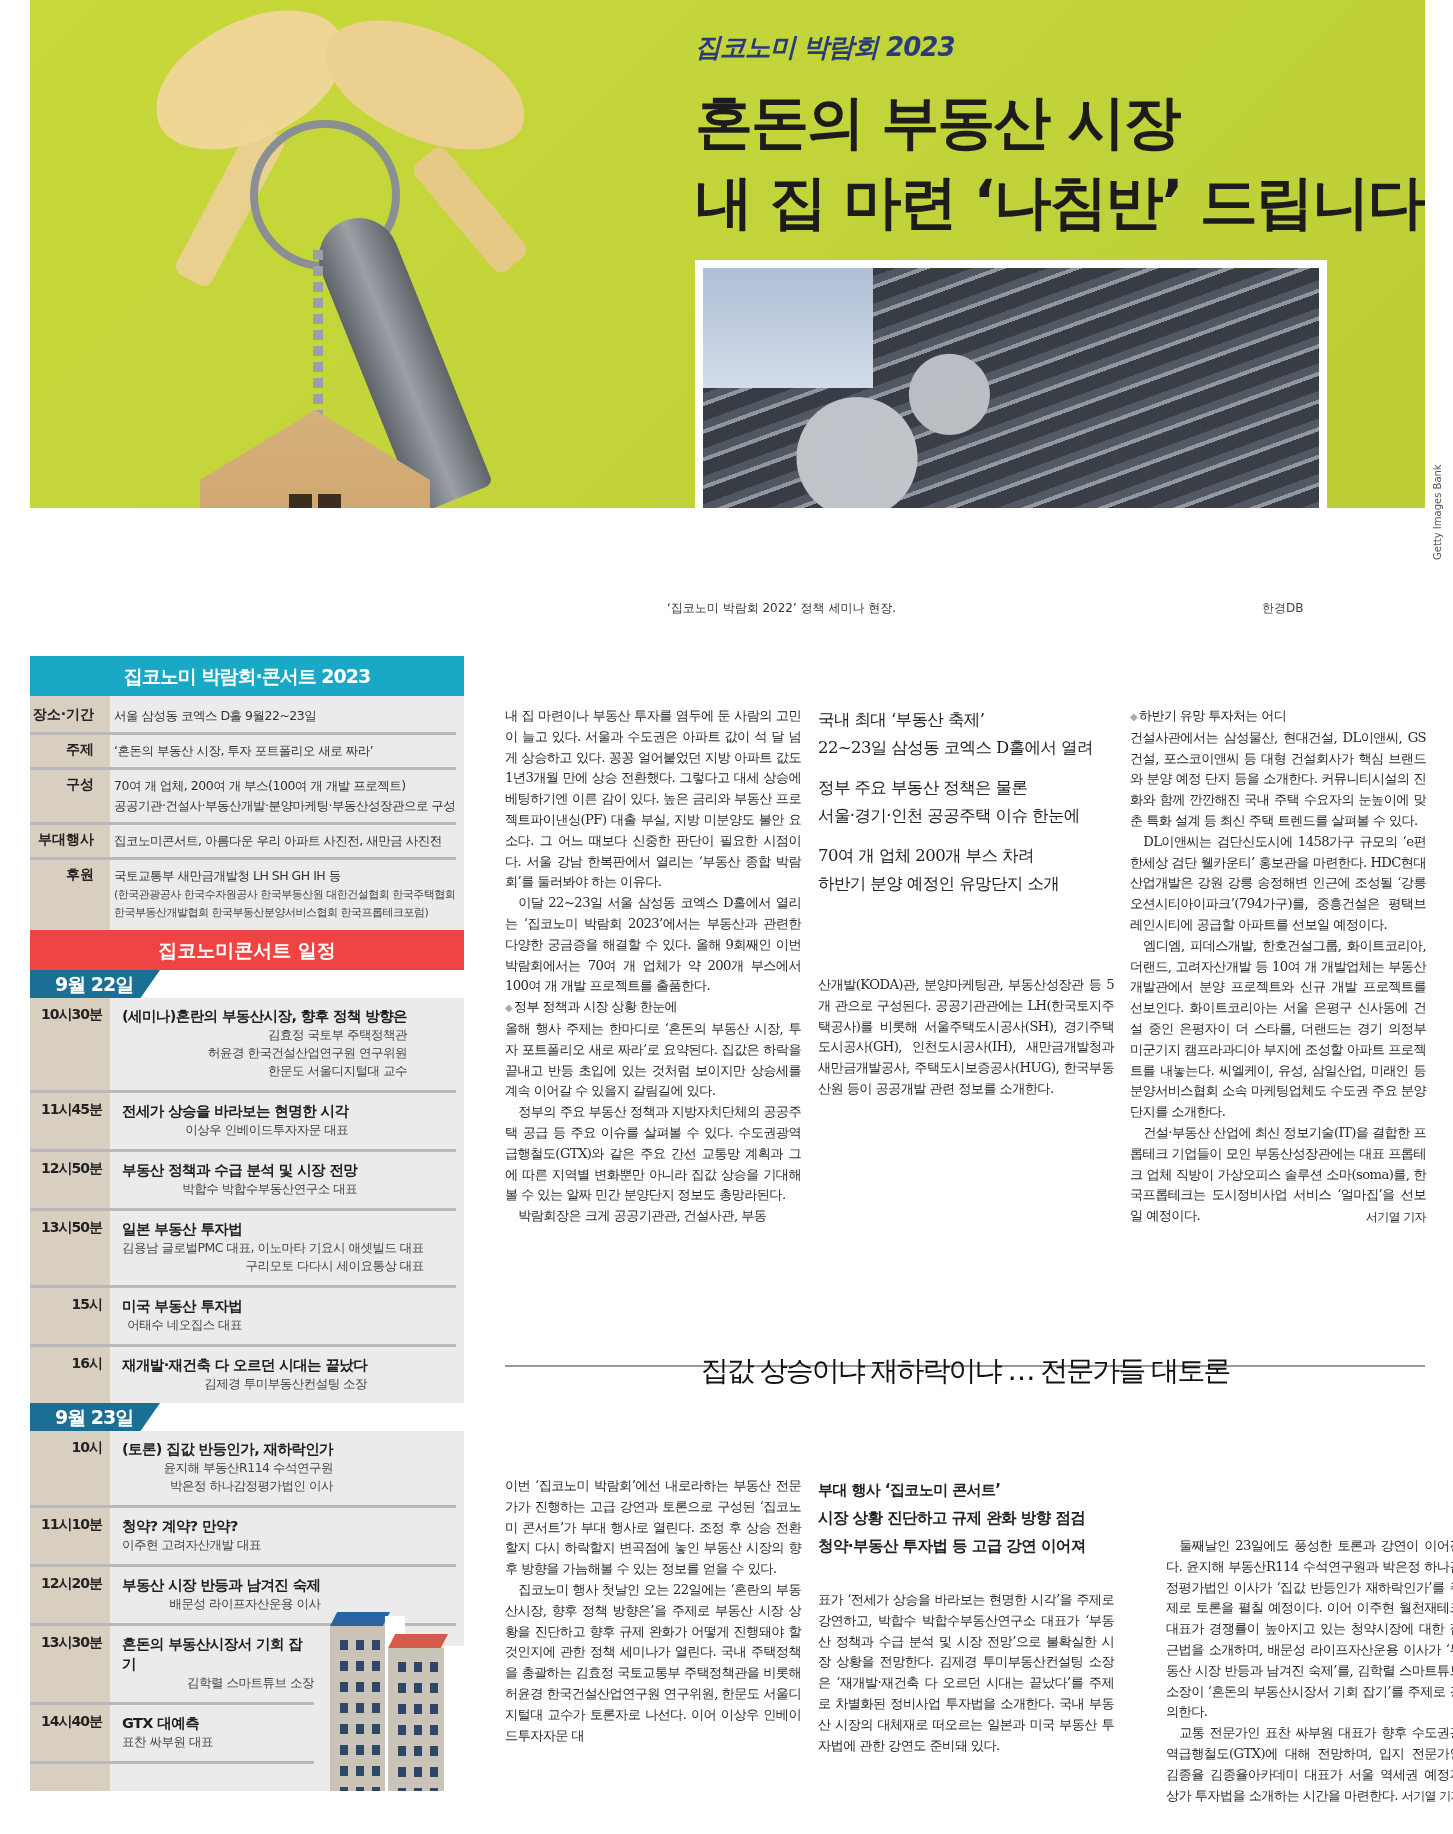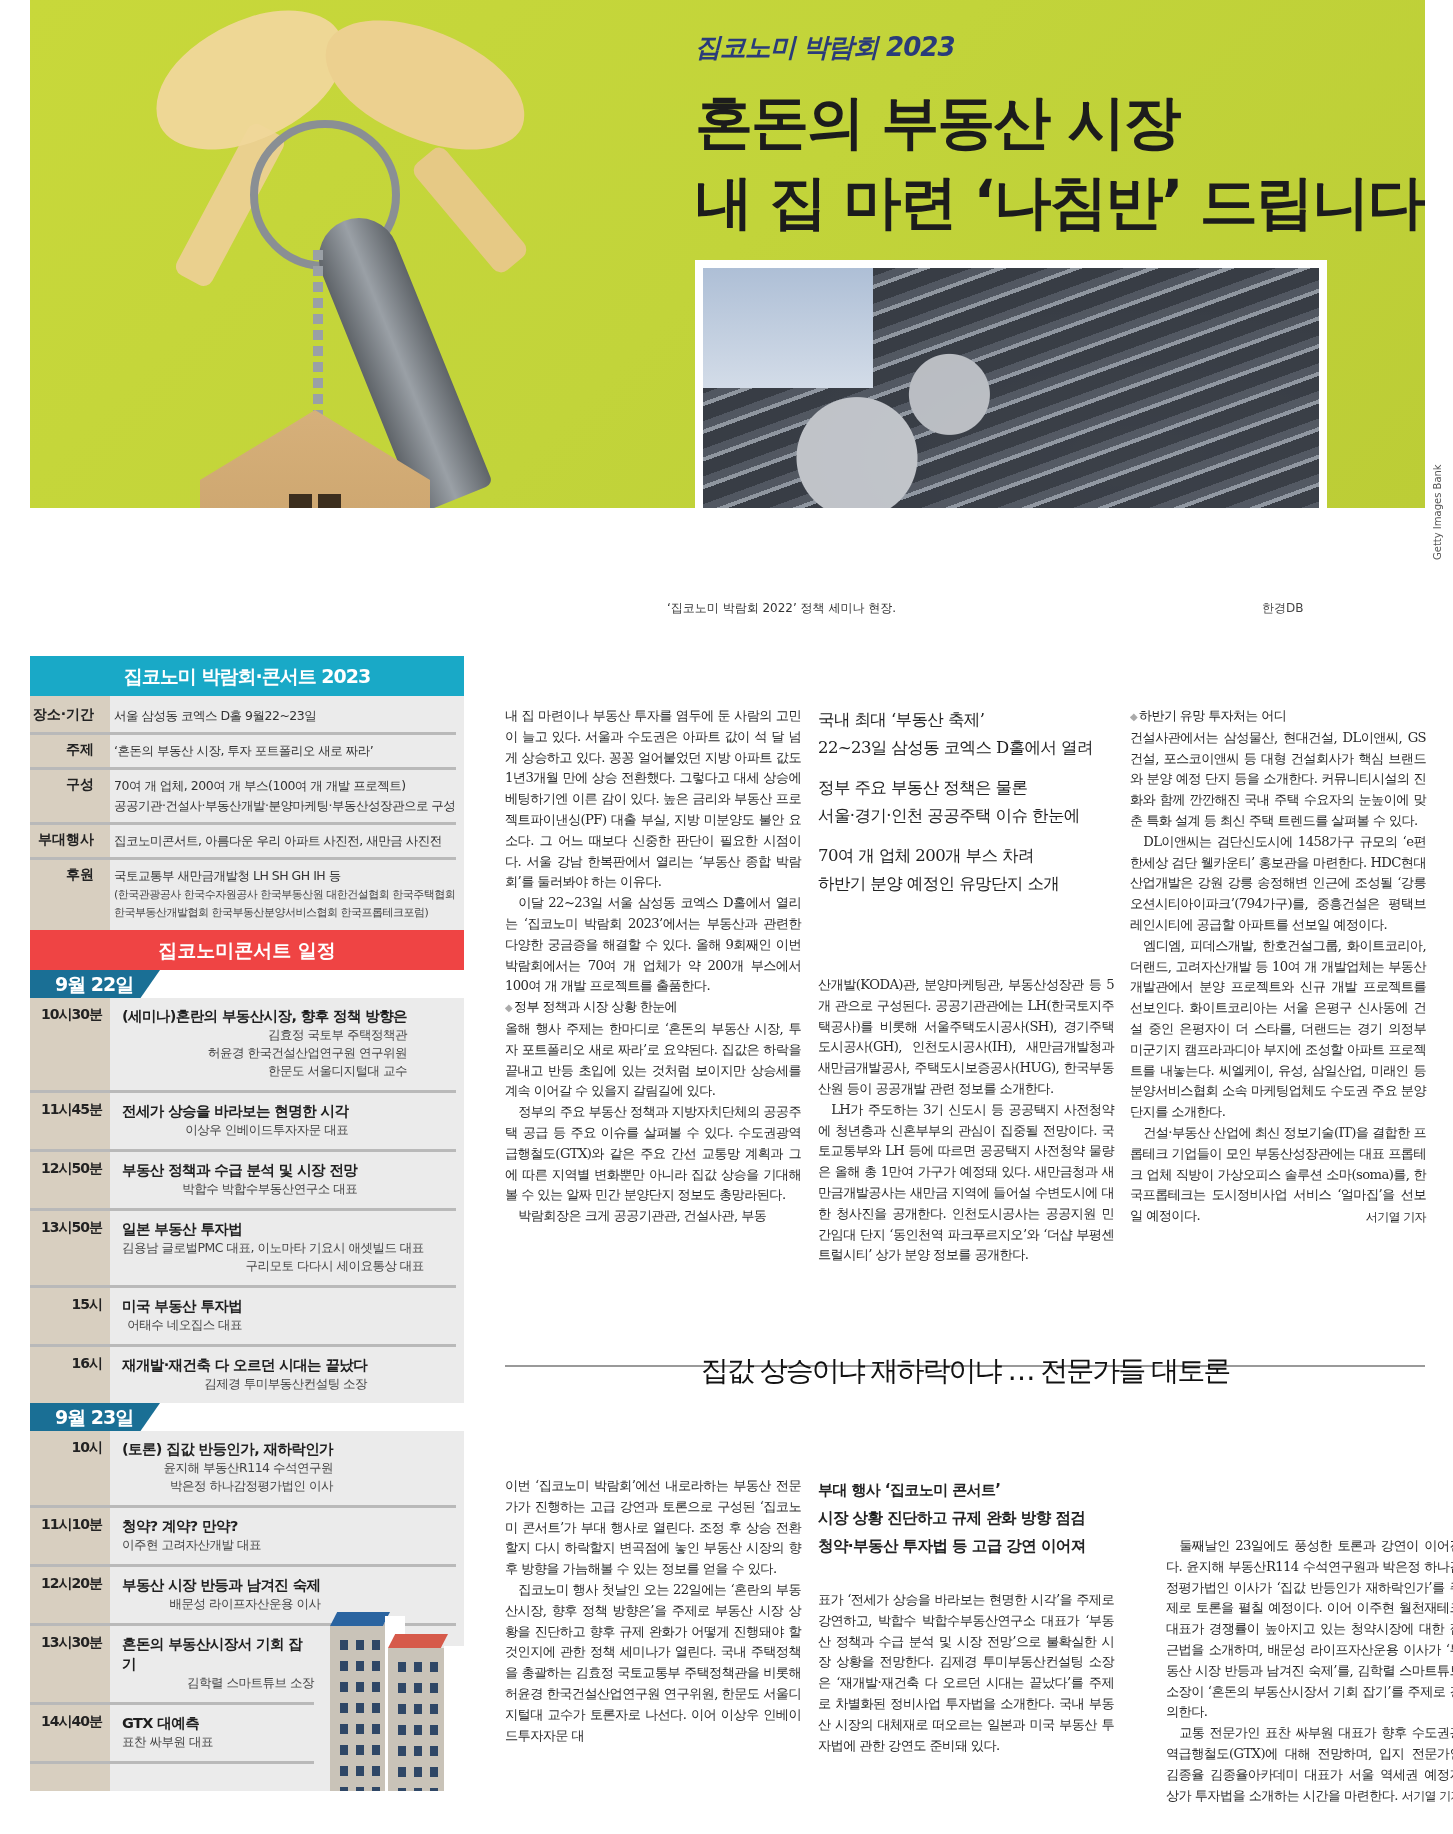--- a/index.html
+++ b/index.html
@@ -271,21 +271,20 @@
     <div>서울·경기·인천 공공주택 이슈 한눈에</div>
   </div>
   <div class="grp">
     <div>70여 개 업체 200개 부스 차려</div>
     <div>하반기 분양 예정인 유망단지 소개</div>
   </div>
 </div>
 
 <div class="col" style="left:818px; top:975px; width:296px;">
   <p class="noindent">산개발(KODA)관, 분양마케팅관, 부동산성장관 등 5개 관으로 구성된다. 공공기관관에는 LH(한국토지주택공사)를 비롯해 서울주택도시공사(SH), 경기주택도시공사(GH), 인천도시공사(IH), 새만금개발청과 새만금개발공사, 주택도시보증공사(HUG), 한국부동산원 등이 공공개발 관련 정보를 소개한다.</p>
-  <p>LH가 주도하는 3기 신도시 등 공공택지 사전청약에 청년층과 신혼부부의 관심이 집중될 전망이다. 국토교통부와 LH 등에 따르면 공공택지 사전청약 물량은 올해 총 1만여 가구가 예정돼 있다. 새만금청과 새만금개발공사는 새만금 지역에 들어설 수변도시에 대한 청사진을 공개한다. 인천도시공사는 공공지원 민간임대 단지 ‘동인천역 파크푸르지오’와 ‘더샵 부평센트럴시티’ 상가 분양 정보를 공개한다.</p>
 </div>
 
 <div class="col" style="left:1130px; top:706px; width:296px;">
   <div class="subhead">하반기 유망 투자처는 어디</div>
   <p class="noindent">건설사관에서는 삼성물산, 현대건설, DL이앤씨, GS건설, 포스코이앤씨 등 대형 건설회사가 핵심 브랜드와 분양 예정 단지 등을 소개한다. 커뮤니티시설의 진화와 함께 깐깐해진 국내 주택 수요자의 눈높이에 맞춘 특화 설계 등 최신 주택 트렌드를 살펴볼 수 있다.</p>
   <p>DL이앤씨는 검단신도시에 1458가구 규모의 ‘e편한세상 검단 웰카운티’ 홍보관을 마련한다. HDC현대산업개발은 강원 강릉 송정해변 인근에 조성될 ‘강릉오션시티아이파크’(794가구)를, 중흥건설은 평택브레인시티에 공급할 아파트를 선보일 예정이다.</p>
   <p>엠디엠, 피데스개발, 한호건설그룹, 화이트코리아, 더랜드, 고려자산개발 등 10여 개 개발업체는 부동산개발관에서 분양 프로젝트와 신규 개발 프로젝트를 선보인다. 화이트코리아는 서울 은평구 신사동에 건설 중인 은평자이 더 스타를, 더랜드는 경기 의정부 미군기지 캠프라과디아 부지에 조성할 아파트 프로젝트를 내놓는다. 씨엘케이, 유성, 삼일산업, 미래인 등 분양서비스협회 소속 마케팅업체도 수도권 주요 분양단지를 소개한다.</p>
   <p>건설·부동산 산업에 최신 정보기술(IT)을 결합한 프롭테크 기업들이 모인 부동산성장관에는 대표 프롭테크 업체 직방이 가상오피스 솔루션 소마(soma)를, 한국프롭테크는 도시정비사업 서비스 ‘얼마집’을 선보일 예정이다.</p>
   <span class="byline">서기열 기자</span>
 </div>

